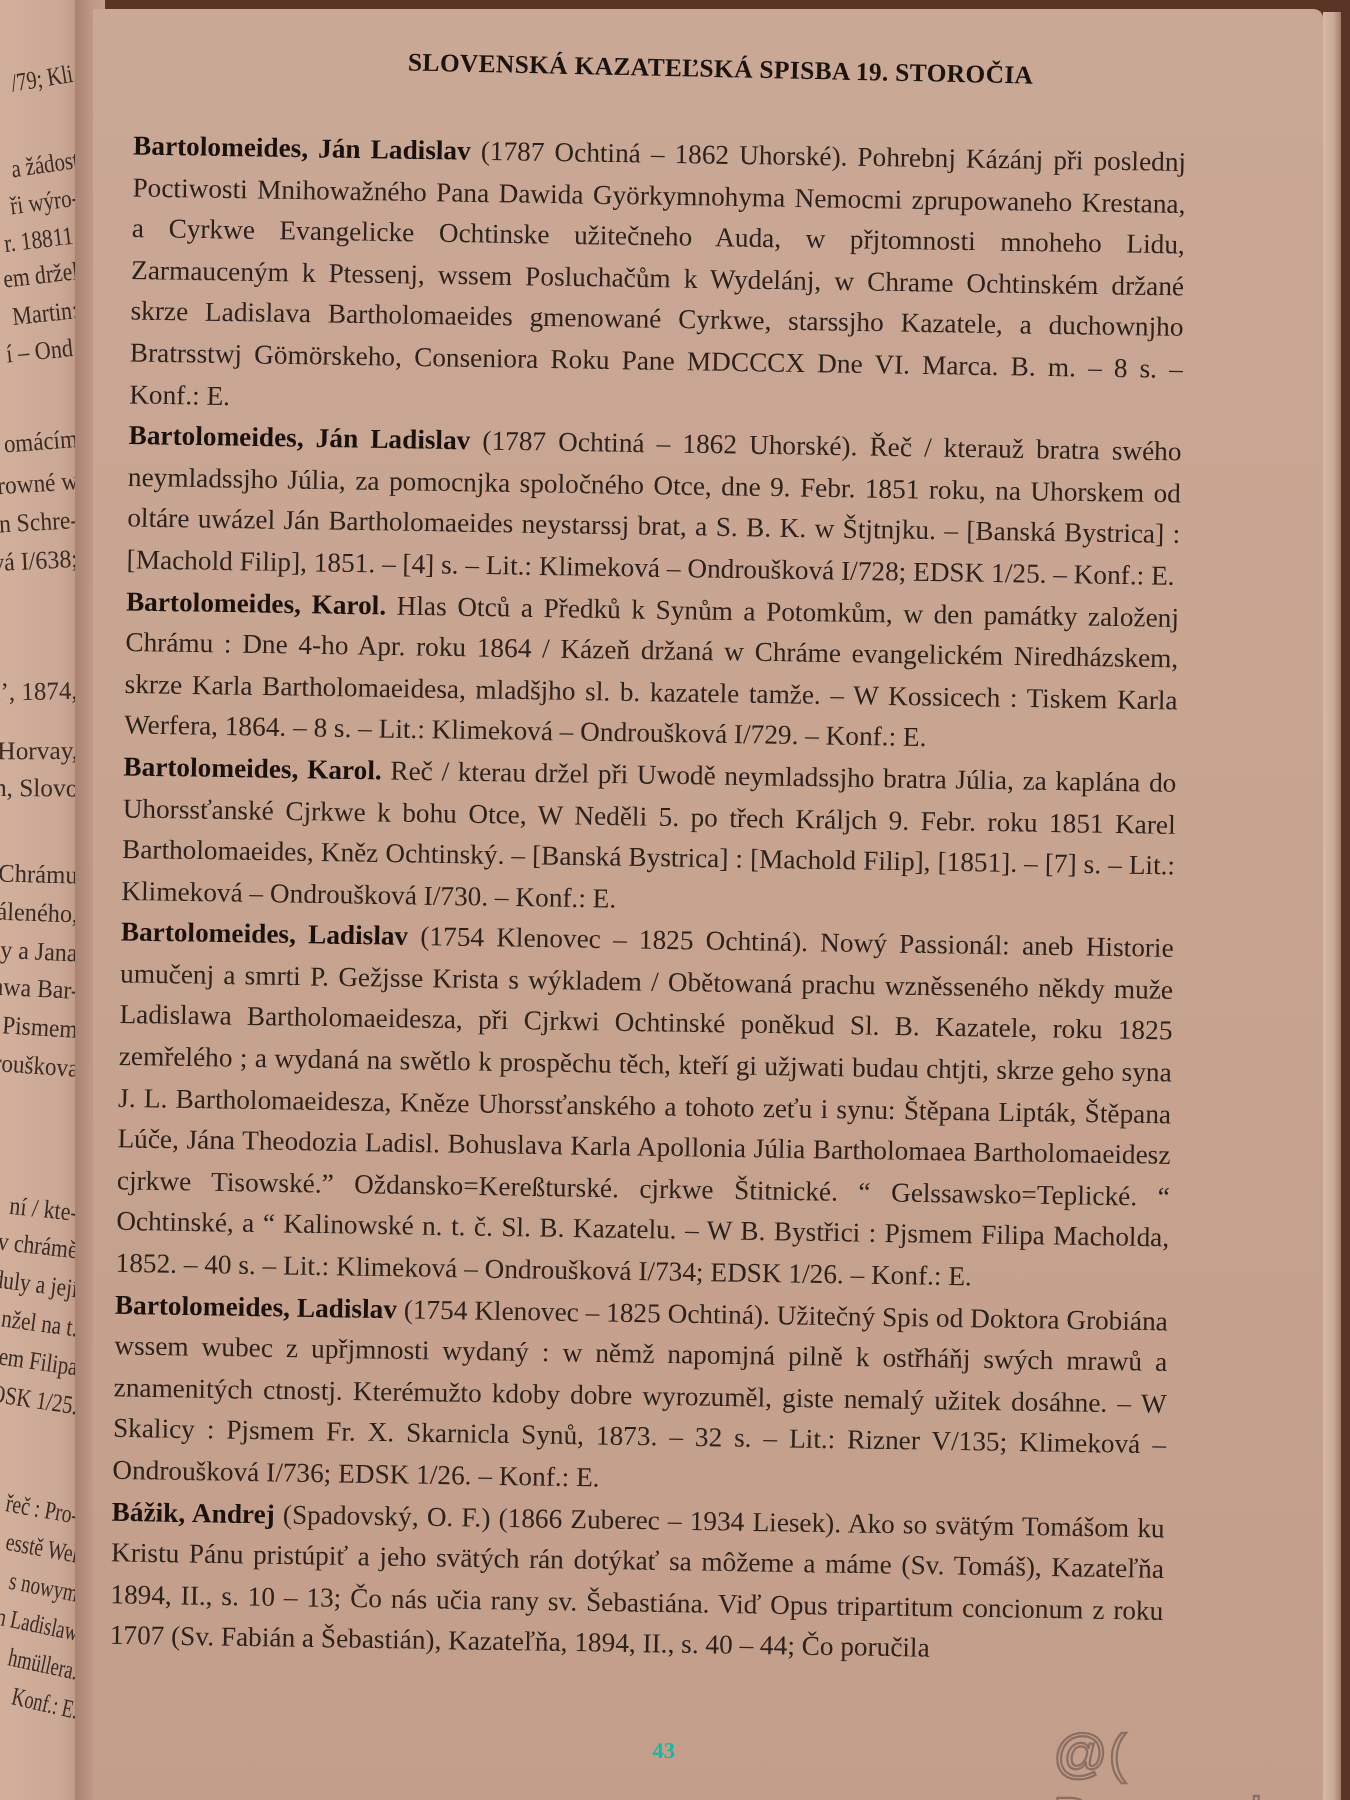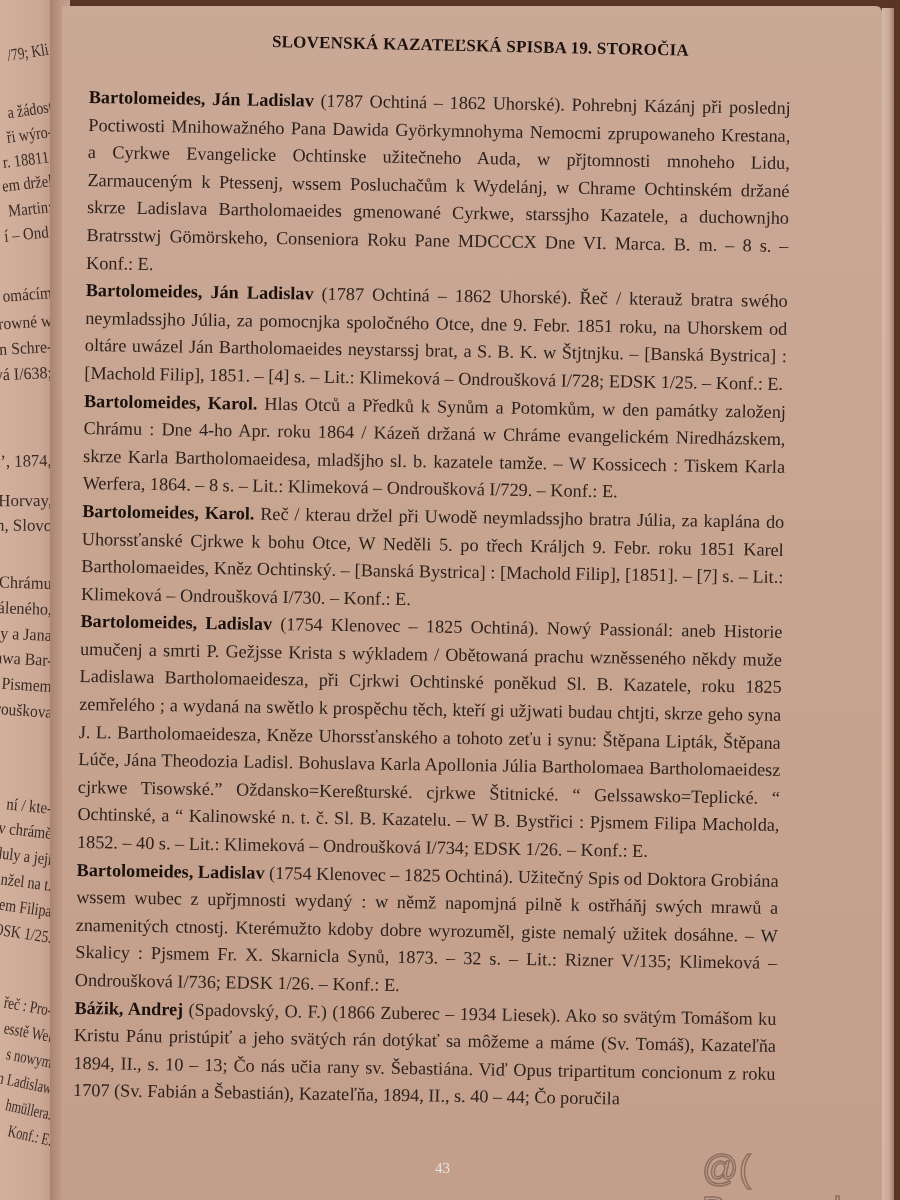--- a/index.html
+++ b/index.html
@@ -39,22 +39,22 @@
     font-size: 17px; letter-spacing: 0.2px; color: #1c130f;
     transform: rotate(1.2deg); transform-origin: left center;
   }
   .content {
     position: absolute; left: 89px; top: 84px; width: 702px;
     transform: rotate(0.9deg); transform-origin: left top;
   }
   .entry { font-size: 18.2px; line-height: 27.6px; text-align: justify; color: #2d211c; margin-bottom: 0; }
   .entry .name { font-weight: bold; color: #1a110d; }
   .page-number {
-    position: absolute; left: 435px; top: 1160px; font-weight: normal;
-    font-size: 15px; color: #e5e5e5;
+    position: absolute; left: 435px; top: 1160px; font-weight: bold;
+    font-size: 15px; color: #14b8a6;
   }
   .watermark {
     position: absolute; left: 702px; top: 1148px;
     font-family: "Liberation Sans", sans-serif; font-size: 36px;
     color: transparent; -webkit-text-stroke: 1.5px rgba(120, 95, 85, 0.75);
     letter-spacing: 0.5px;
   }
 </style>
 </head>
 <body>

